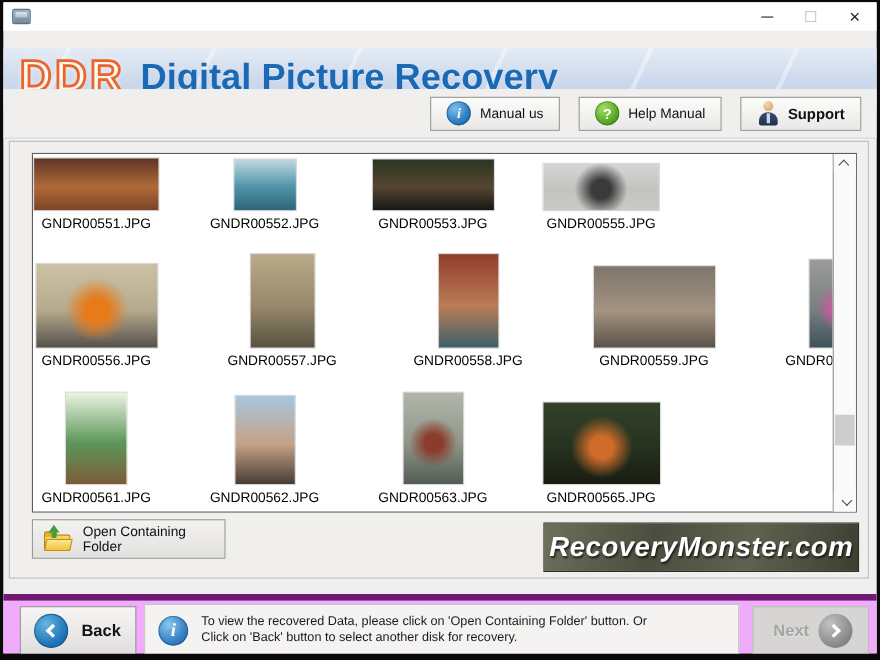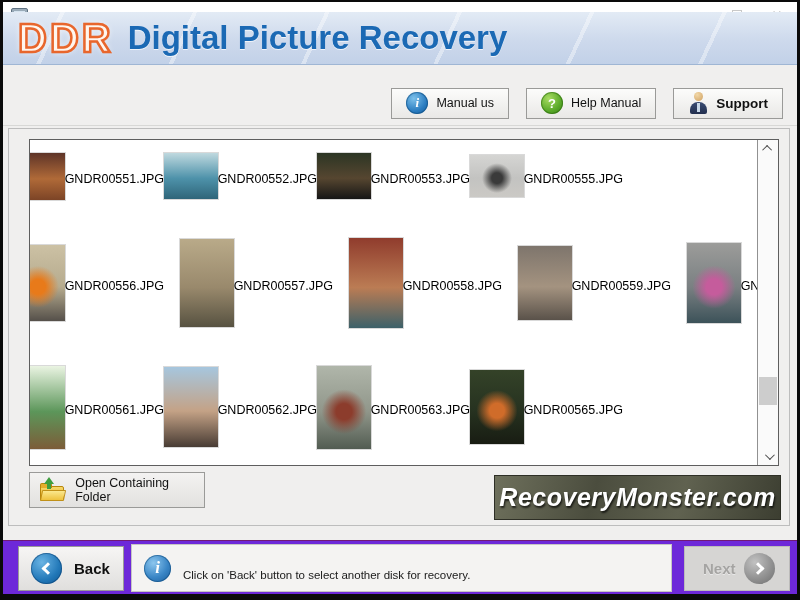--- a/index.html
+++ b/index.html
@@ -13,21 +13,21 @@
   .app-ico { width:17px; height:14px; margin-left:8px; position:relative; background:linear-gradient(180deg,#9fb0bd,#76889a); border:1px solid #5f7283; border-radius:2px; }
   .app-ico::after { content:""; position:absolute; left:2px; top:2px; right:2px; height:5px; background:linear-gradient(180deg,#dce8f2,#9fc0d8); }
   .titlebar .t-text { margin-left:8px; font-size:12px; color:#1a1a1a; }
   .win-controls { margin-left:auto; display:flex; align-items:center; height:100%; }
   .win-btn { width:40px; height:100%; display:flex; align-items:center; justify-content:center; color:#222; }
   .glyph-min { width:11px; height:0; border-top:1px solid #222; display:block; }
   .glyph-max { width:10px; height:10px; border:1px solid #c9c9c9; display:block; }
   .glyph-close { font-size:13px; color:#222; line-height:1; }
 
   
-  .header { position:absolute; left:0; top:10px; right:0; height:53px;
+  .header { position:absolute; left:0; top:42px; right:0; height:53px;
     background:
       repeating-linear-gradient(115deg, rgba(255,255,255,0) 0 52px, rgba(255,255,255,.4) 52px 56px, rgba(255,255,255,0) 56px 120px),
       linear-gradient(180deg,#e3ebf5 0%, #cdd9ec 55%, #c2d1e8 100%);
     border-bottom:1px solid #9fb6d4; display:flex; align-items:center; }
   .ddr-logo { margin-left:15px; font-size:40px; font-weight:bold; letter-spacing:3px; color:#fff6ee;
     -webkit-text-stroke:2.5px #e8662c; text-shadow:0 0 2px rgba(232,102,44,.55), 0 0 6px rgba(255,255,255,.9); }
   .app-title { margin-left:14px; font-size:33px; font-weight:bold; color:#1b69b4; text-shadow:0 1px 0 rgba(255,255,255,.7); }
 
   
   .toolbar { position:absolute; left:0; top:79px; right:0; height:45px; background:#f0efee; border-bottom:1px solid #d8d8d6;
@@ -47,21 +47,21 @@
   
   .groupbox { position:absolute; left:5px; top:126px; width:782px; height:398px; border:1px solid #bdbdbd; background:#f0efee; }
 
   
   .grid-panel { position:absolute; left:20px; top:10px; width:750px; height:327px; background:#fff; border:1px solid #5e5e5e; }
   .grid-content { position:absolute; left:0; top:0; right:21px; bottom:0; overflow:hidden; }
   .g-row { display:flex; }
   .g-row.r1 { height:68px; margin-top:2px; }
   .g-row.r2 { height:104px; margin-top:21px;gap:16px; }
   .g-row.r3 { height:104px; margin-top:20px; }
-  .g-cell { width:153px; flex:0 0 153px; display:flex; align-items:center; justify-content:flex-end; cursor:pointer; }
+  .g-cell { width:153px; flex:0 0 153px; display:flex; flex-direction:column; align-items:center; justify-content:flex-end; cursor:pointer; }
   .g-cell:first-child { margin-left:-19px; }
   .thumb { box-shadow:0 0 0 1px rgba(0,0,0,.15); }
   .g-label { margin-top:5px; font-size:12.5px; color:#000; white-space:nowrap; }
 
   
   .vscroll { position:absolute; right:0; top:0; bottom:0; width:21px; background:#fafafa; border-left:1px solid #919191; }
   .sc-btn { position:absolute; left:0; right:0; height:17px; display:flex; align-items:center; justify-content:center; background:#fafafa; cursor:pointer; }
   .sc-btn.up { top:0; } .sc-btn.down { bottom:0; }
   .chev { width:7px; height:7px; border-left:1px solid #4a4a4a; border-top:1px solid #4a4a4a; }
   .chev.c-up { transform:rotate(45deg) translateY(2px); }
@@ -78,21 +78,21 @@
   .up-arrow { position:absolute; left:4px; top:-2px; width:0; height:0; border-left:5px solid transparent; border-right:5px solid transparent; border-bottom:7px solid #3f9e3f; }
   .up-arrow::after { content:""; position:absolute; left:-2px; top:7px; width:4px; height:5px; background:#3f9e3f; }
 
   
   .banner { position:absolute; right:8px; top:346px; width:287px; height:45px;
     background:linear-gradient(105deg,#6e705c 0%, #4b4d3e 35%, #606250 65%, #3c3e31 100%);
     border:1px solid #2e2f26; display:flex; align-items:center; justify-content:center; cursor:pointer; }
   .banner span { color:#fff; font-weight:bold; font-style:italic; font-size:25px; letter-spacing:.5px; text-shadow:1px 2px 2px rgba(0,0,0,.7); }
 
   
-  .footer { position:absolute; left:0; right:0; top:538px; height:54px; background:#6d28d9; border-top:1px solid #701a75;padding-left:33px; }
+  .footer { position:absolute; left:0; right:0; top:538px; height:54px; background:#f0abfc; border-top:6px solid #701a75;padding-left:33px; }
   .nav-btn { position:absolute; top:5px; height:45px; display:flex; align-items:center; background:linear-gradient(180deg,#f6f5f4,#e0dfdd);
     border:1px solid #9a9a98; cursor:pointer; }
   .back-btn { left:15px; width:106px; gap:12px; padding-left:12px; }
   .next-btn { right:7px; width:106px; gap:8px; padding-left:18px; background:#d6d5d3; border-color:#bcbbb9; cursor:default; }
   .nav-circle { width:31px; height:31px; border-radius:50%; display:flex; align-items:center; justify-content:center; flex:0 0 31px; }
   .nav-circle.blue { background:radial-gradient(circle at 35% 30%,#6ab4e4,#2278b8 60%,#0e5590); box-shadow:inset 0 0 0 1px rgba(8,60,110,.5); }
   .nav-circle.gray { background:radial-gradient(circle at 35% 30%,#c2c2c2,#8e8e8e 60%,#6e6e6e); }
   .nav-chev { width:9px; height:9px; border-left:3px solid #fff; border-bottom:3px solid #fff; }
   .nav-chev.left { transform:rotate(45deg) translate(1px,-1px); }
   .nav-chev.right { transform:rotate(225deg) translate(1px,-1px); }
@@ -243,21 +243,21 @@
     <div class="footer">
       <div class="nav-btn back-btn">
         <span class="nav-circle blue">
             <span class="nav-chev left"></span>
           </span>
         <span class="back-label">Back</span>
       </div>
       <div class="info-panel">
         <span class="info-sphere">i</span>
         <span class="info-text">
-          <br>
+          <span>To view the recovered Data, please click on 'Open Containing Folder' button. Or</span><br>
           <span>Click on 'Back' button to select another disk for recovery.</span>
         </span>
       </div>
       <div class="nav-btn next-btn" aria-disabled="true">
         <span class="next-label">Next</span>
         <span class="nav-circle gray">
             <span class="nav-chev right"></span>
           </span>
       </div>
     </div>

